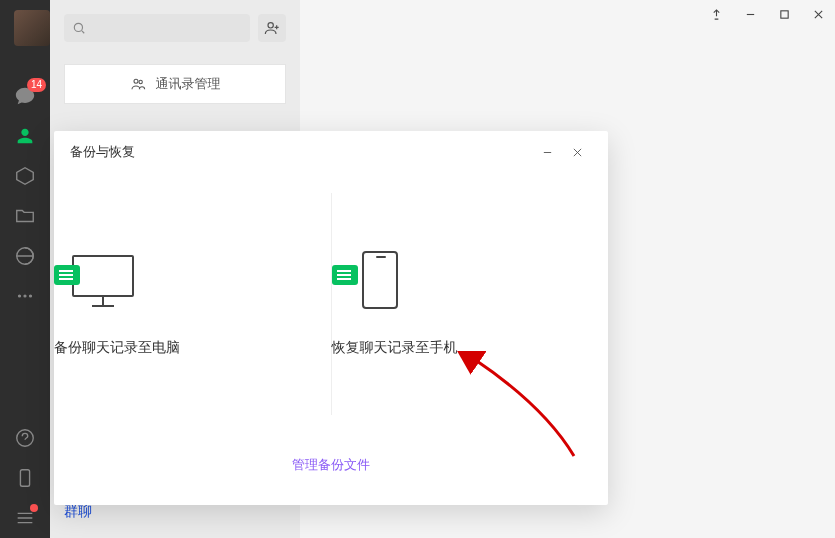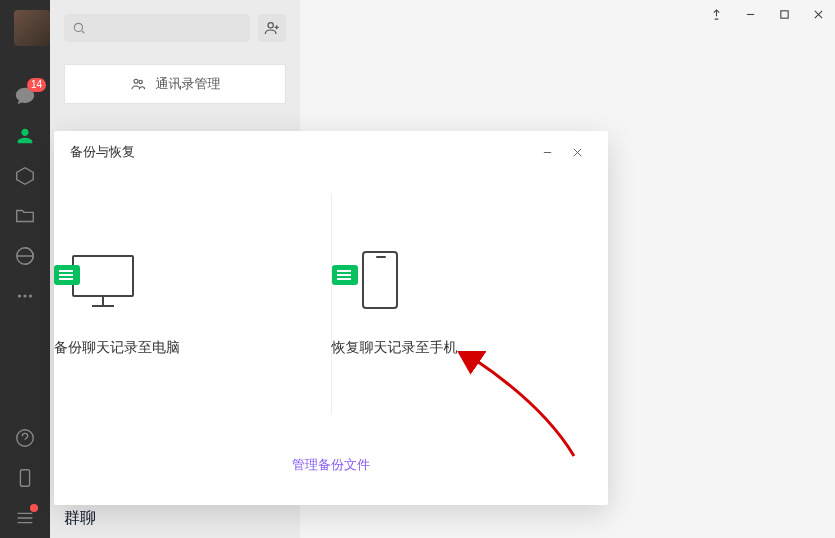--- a/index.html
+++ b/index.html
@@ -15,21 +15,21 @@
 .sb-spacer{flex:1}
 
 .contacts{position:absolute;left:50px;top:0;width:250px;height:538px;background:#ebebeb}
 .search-row{display:flex;align-items:center;gap:8px;padding:14px 14px 12px}
 .search-box{flex:1;height:28px;background:#e3e3e3;border-radius:4px;display:flex;align-items:center;padding:0 8px}
 .search-box input{flex:1;border:none;background:transparent;outline:none;font-size:12px;color:#333}
 .search-box input::placeholder{color:#888}
 .search-icon{width:14px;height:14px;color:#888;margin-right:6px}
 .add-btn{width:28px;height:28px;background:#e3e3e3;border-radius:4px;display:flex;align-items:center;justify-content:center;color:#555}
 .panel-white{margin:10px 14px;height:40px;background:#fff;border:1px solid #e4e4e4;display:flex;align-items:center;justify-content:center;gap:10px;color:#555;font-size:13px}
-.group-label{position:absolute;left:14px;bottom:9px;color:#0f172a;font-size:16px}
+.group-label{position:absolute;left:14px;bottom:17px;color:#1d4ed8;font-size:14px}
 
 .main{position:absolute;left:300px;top:0;right:0;height:538px;background:#f5f5f5}
 .win-btns{position:absolute;top:0;right:0;height:28px;display:flex}
 .win-btn{width:34px;height:28px;display:flex;align-items:center;justify-content:center;color:#444}
 .win-btn svg{width:11px;height:11px;stroke:currentColor;stroke-width:1.2;fill:none}
 
 .modal{position:absolute;left:54px;top:131px;width:554px;height:374px;background:#fff;box-shadow:0 8px 30px rgba(0,0,0,.15);border-radius:2px}
 .modal-head{height:42px;display:flex;align-items:center;padding:12px 16px;font-size:13px;color:#333}
 .modal-head .spacer{flex:1}
 .modal-ctrl{width:30px;height:30px;display:flex;align-items:center;justify-content:center;color:#555;cursor:pointer}

